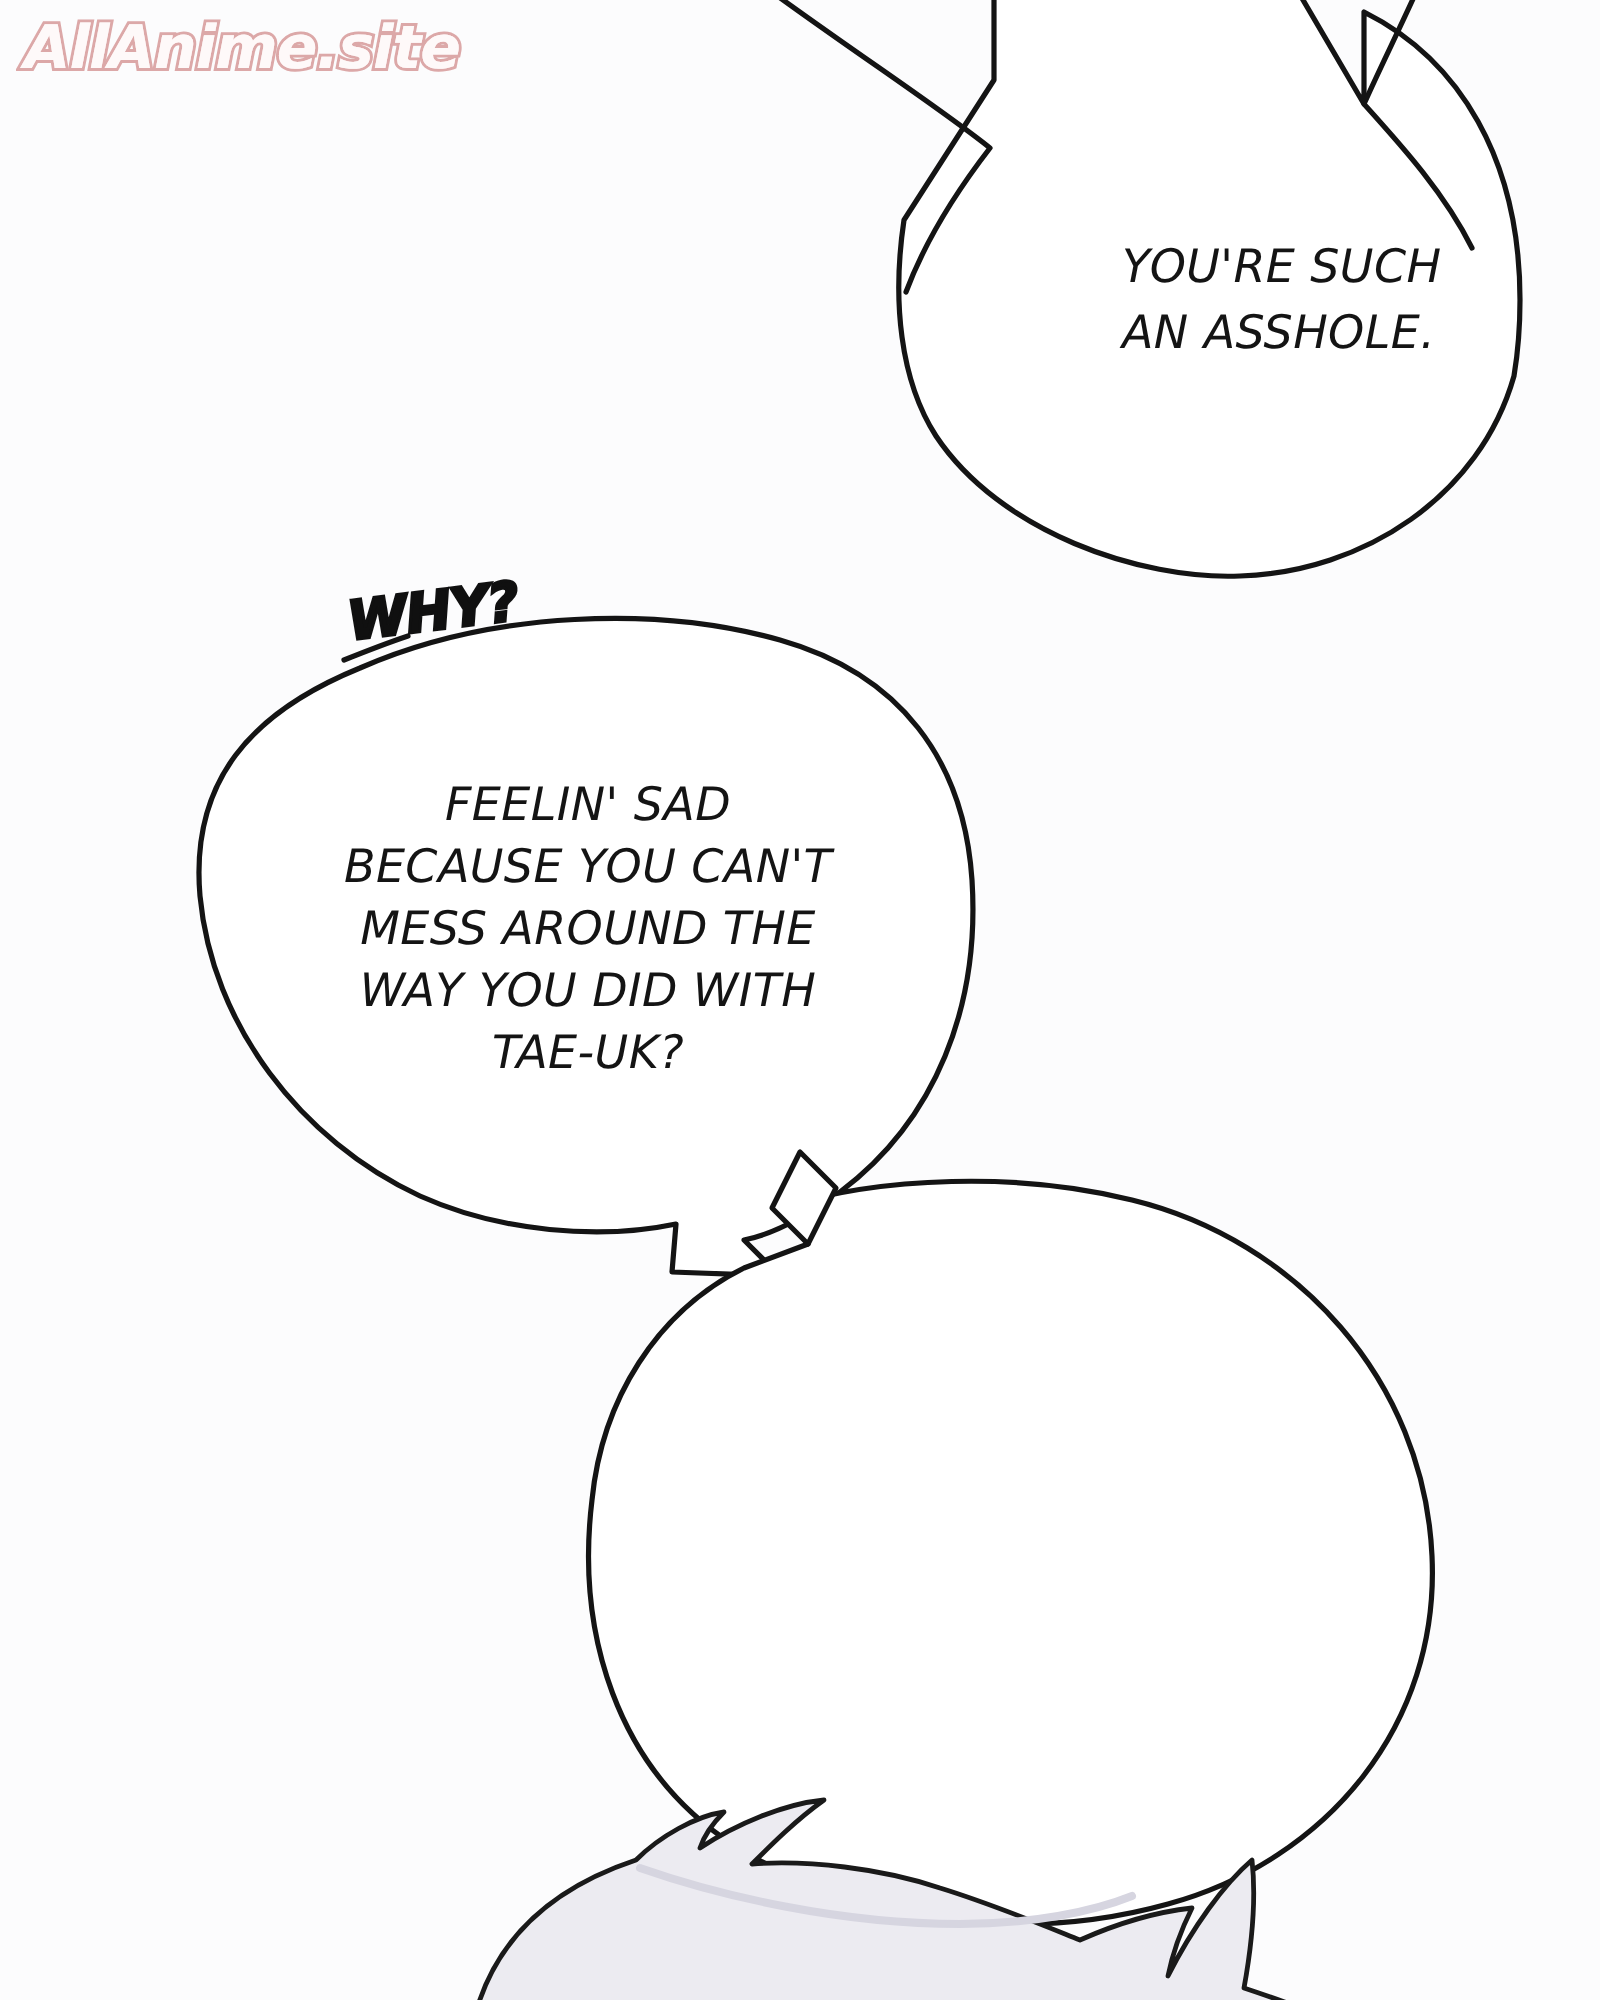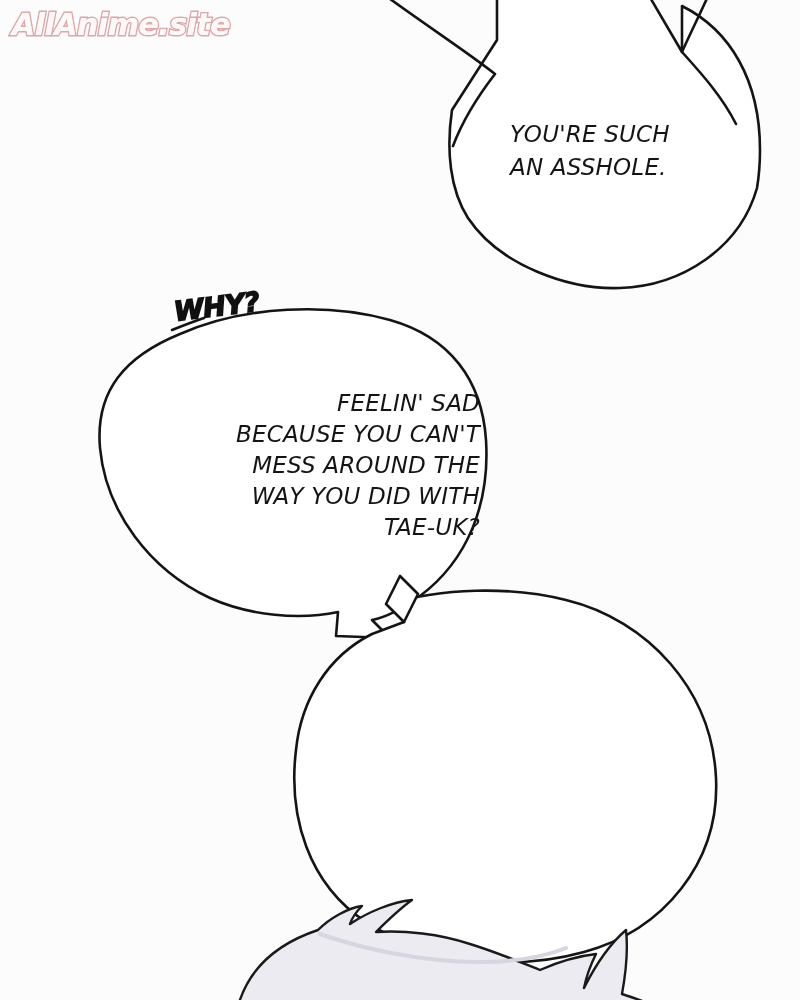--- a/index.html
+++ b/index.html
@@ -54,39 +54,39 @@
     position: absolute;
     left: 0;
     top: 0;
     color: #fffafa;
     -webkit-text-stroke: 0;
   }
 
   
   .bubble-text {
     position: absolute;
-    text-align: right;
+    text-align: center;
     color: #141414;
     font-family: "DejaVu Sans", sans-serif;
     font-style: italic;
     font-weight: 500;
     letter-spacing: 0.2px;
     white-space: pre-line;
     text-transform: uppercase;
     pointer-events: none;
   }
 
   #text-top {
     left: 452px;
     top: 118px;
     width: 310px;
     font-size: 23px;
     line-height: 33px;
     text-align: left;
-    padding-left: 58px;
+    padding-left: 109px;
     box-sizing: border-box;
   }
 
   #text-mid {
     left: 108px;
     top: 388px;
     width: 372px;
     font-size: 23px;
     line-height: 31px;
   }

